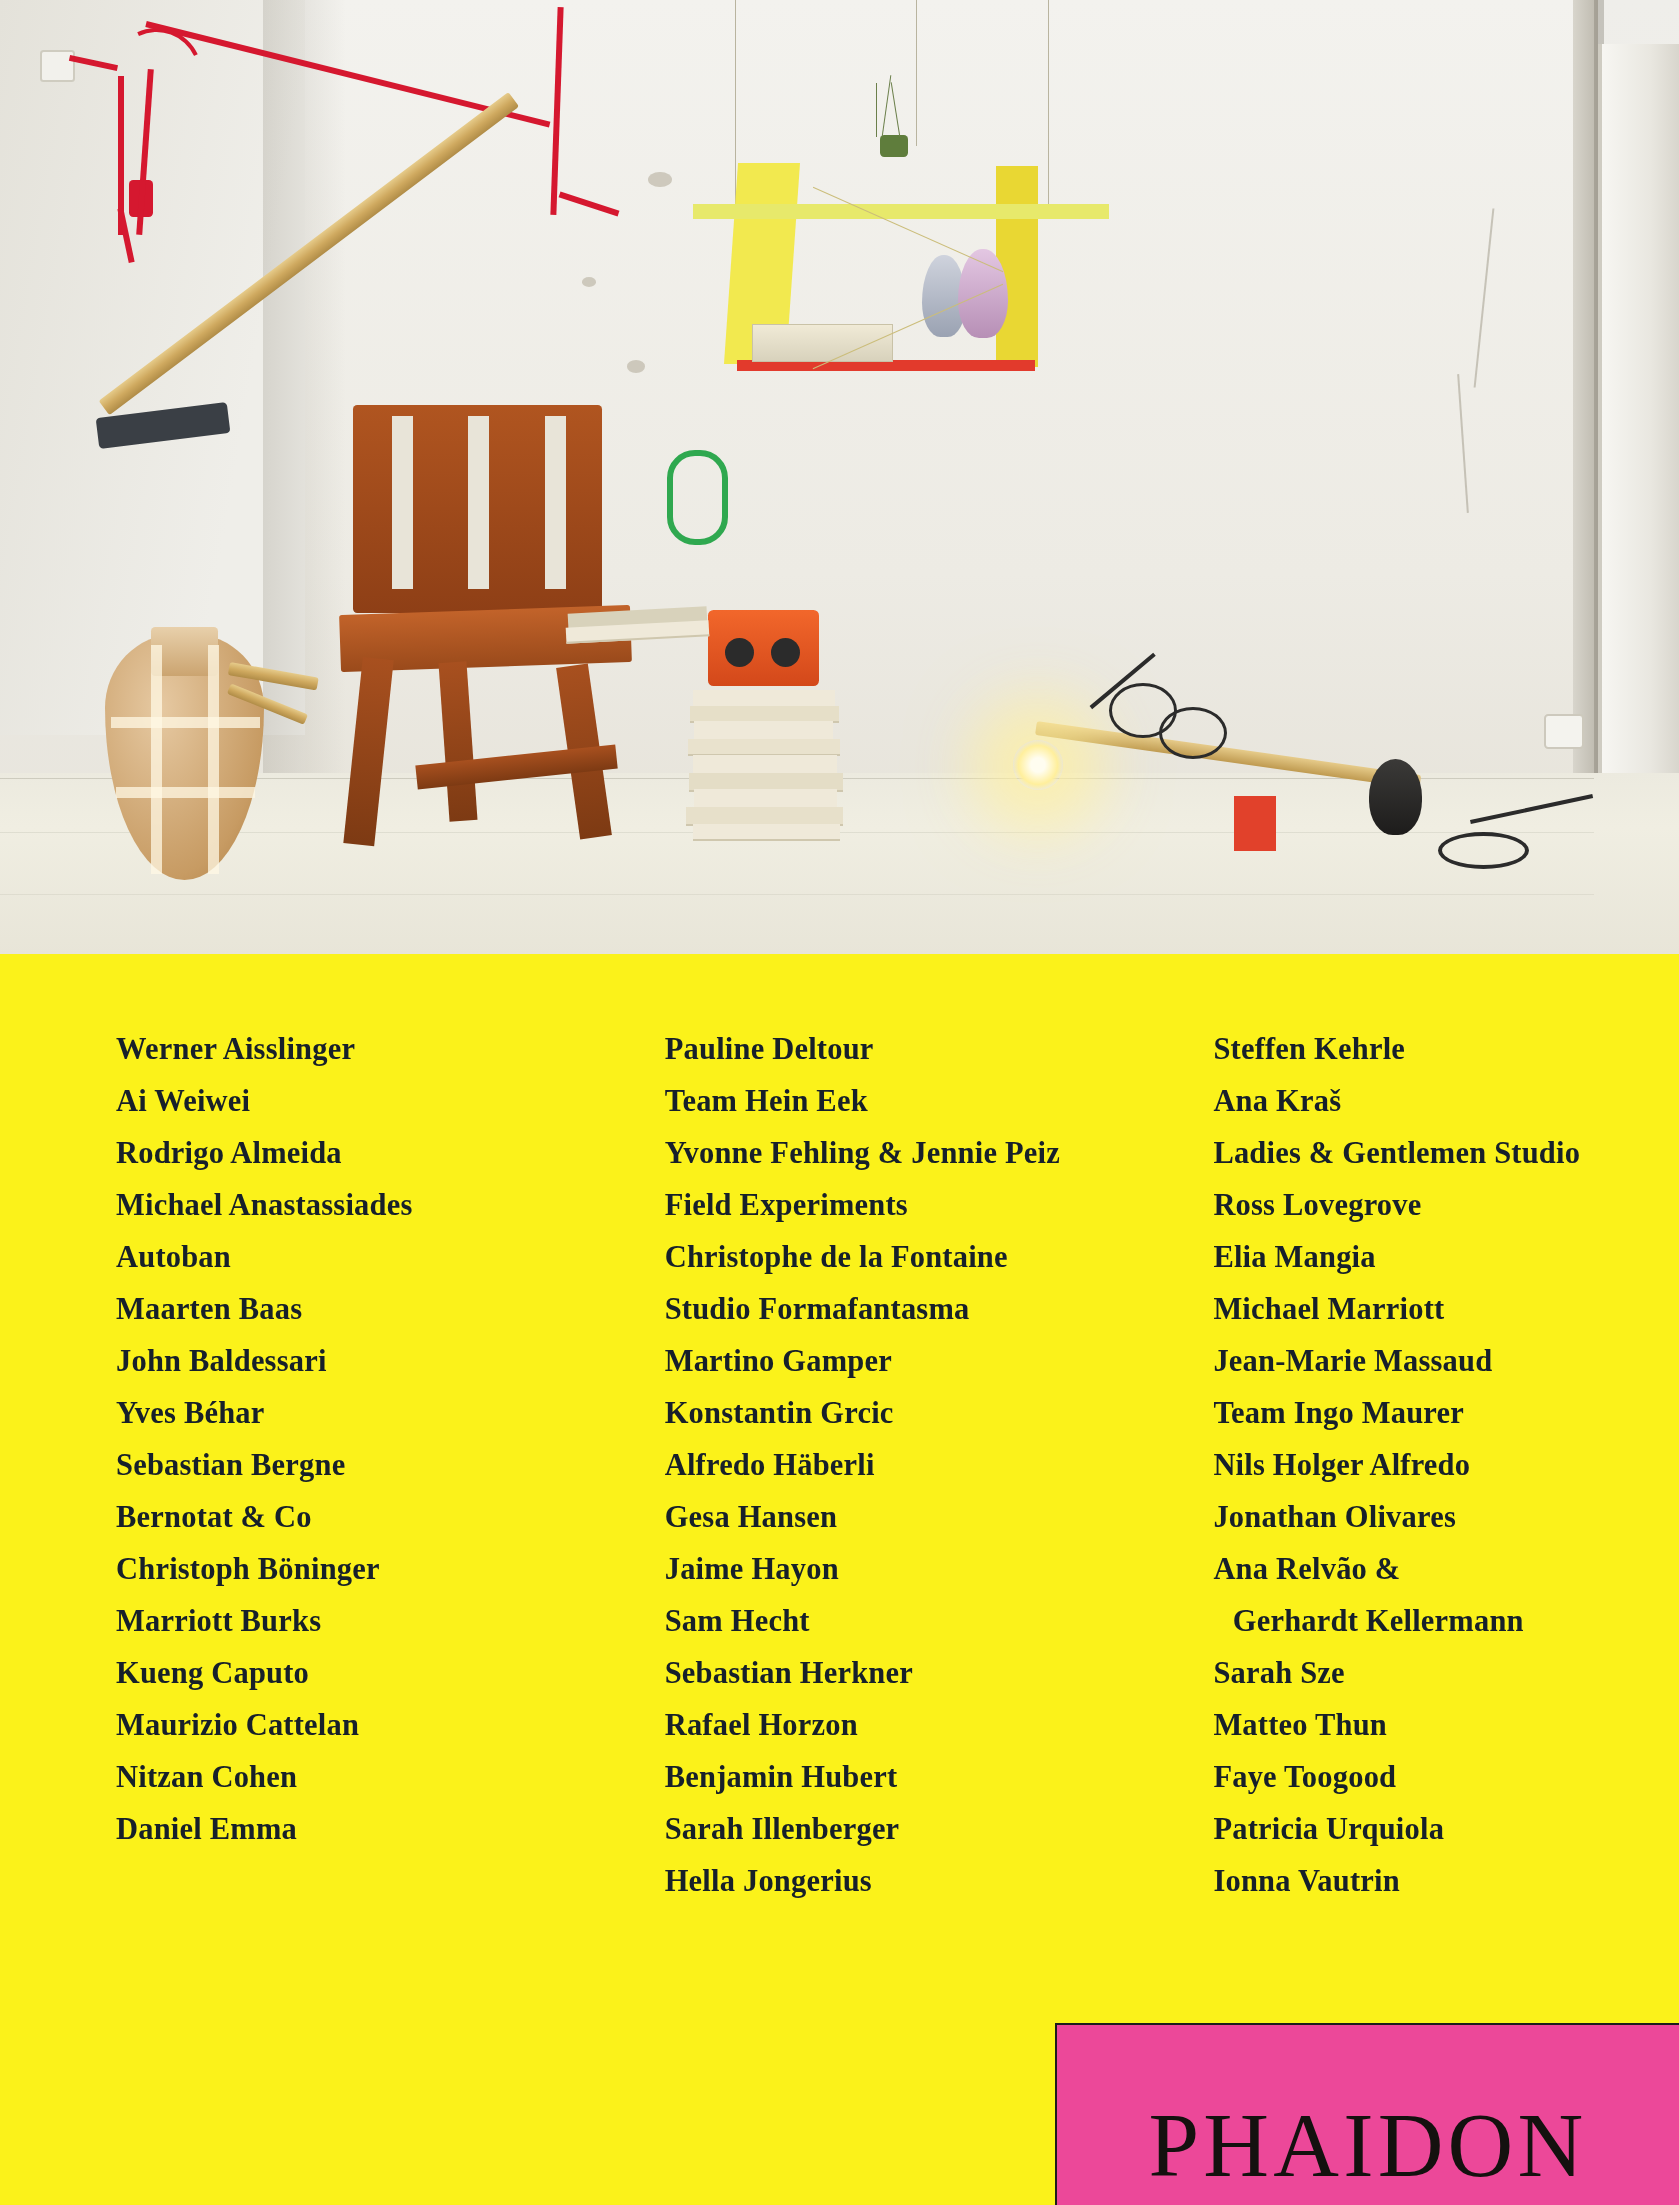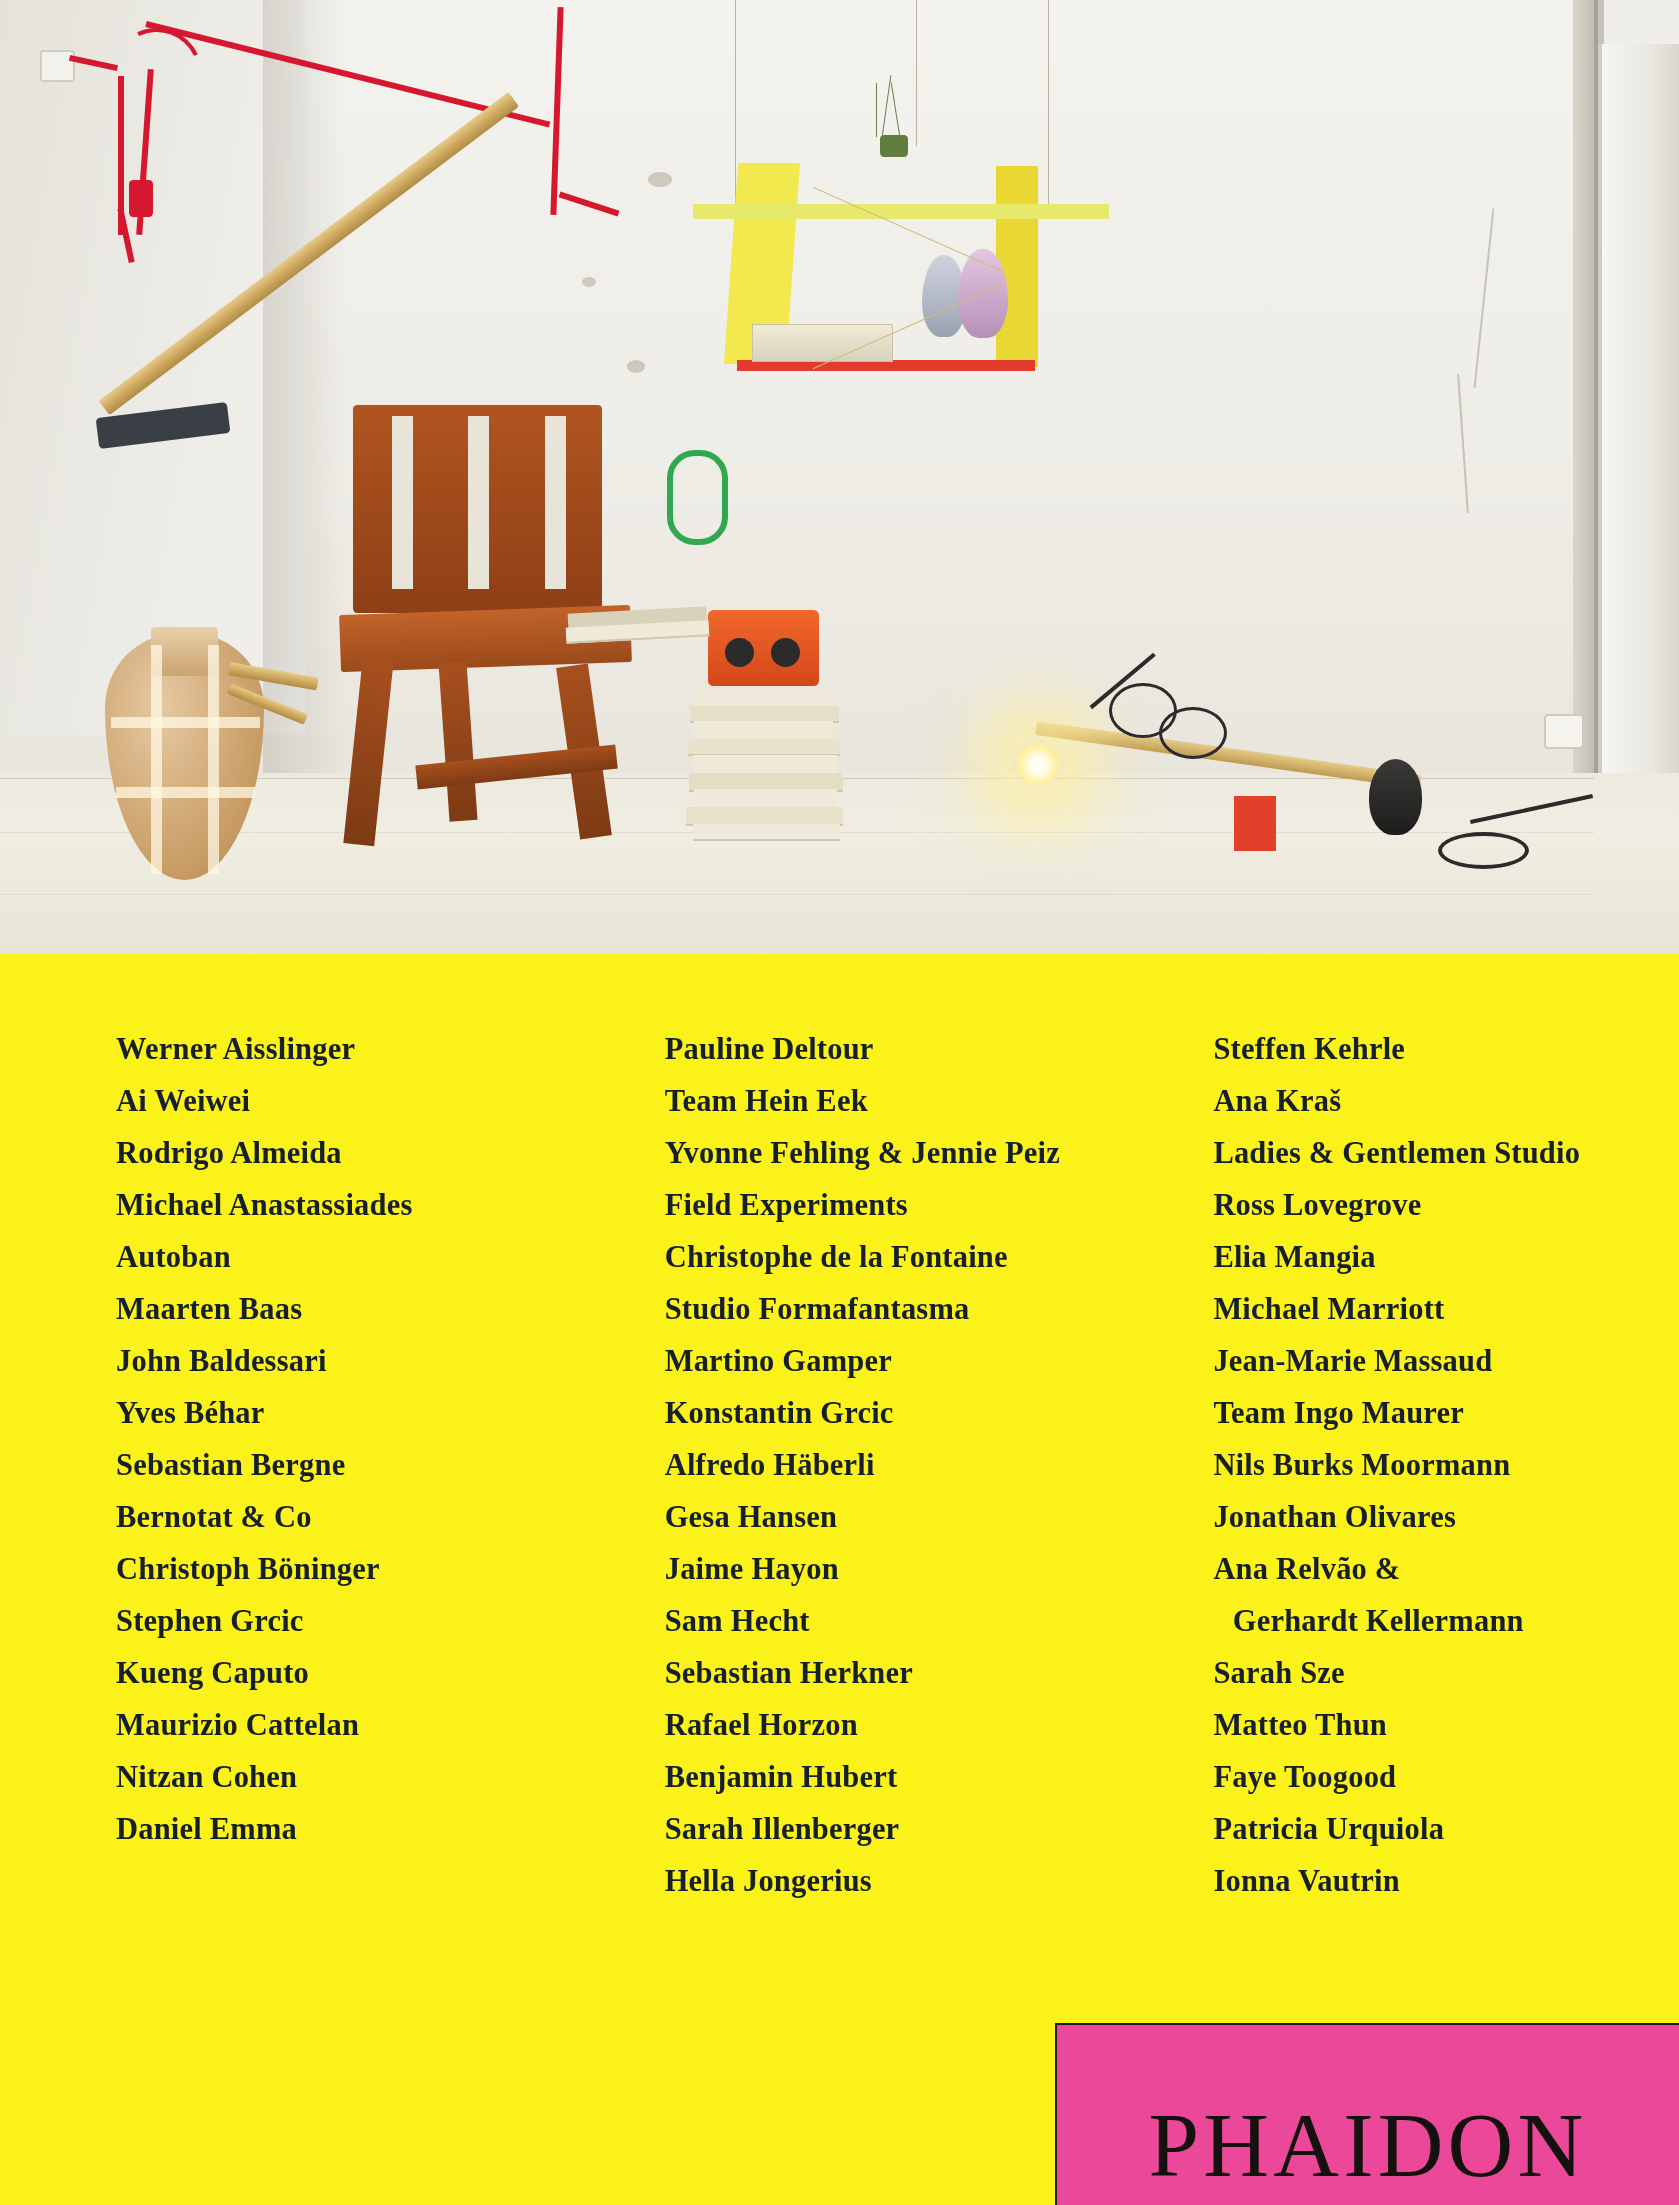--- a/index.html
+++ b/index.html
@@ -376,21 +376,21 @@
       <div class="name">Ai Weiwei</div>
       <div class="name">Rodrigo Almeida</div>
       <div class="name">Michael Anastassiades</div>
       <div class="name">Autoban</div>
       <div class="name">Maarten Baas</div>
       <div class="name">John Baldessari</div>
       <div class="name">Yves Béhar</div>
       <div class="name">Sebastian Bergne</div>
       <div class="name">Bernotat &amp; Co</div>
       <div class="name">Christoph Böninger</div>
-      <div class="name">Stephen Grcic</div>
+      <div class="name">Marriott Burks</div>
       <div class="name">Kueng Caputo</div>
       <div class="name">Maurizio Cattelan</div>
       <div class="name">Nitzan Cohen</div>
       <div class="name">Daniel Emma</div>
     </div>
 
     <div class="col col-2">
       <div class="name">Pauline Deltour</div>
       <div class="name">Team Hein Eek</div>
       <div class="name">Yvonne Fehling &amp; Jennie Peiz</div>
@@ -412,21 +412,21 @@
 
     <div class="col col-3">
       <div class="name">Steffen Kehrle</div>
       <div class="name">Ana Kraš</div>
       <div class="name">Ladies &amp; Gentlemen Studio</div>
       <div class="name">Ross Lovegrove</div>
       <div class="name">Elia Mangia</div>
       <div class="name">Michael Marriott</div>
       <div class="name">Jean-Marie Massaud</div>
       <div class="name">Team Ingo Maurer</div>
-      <div class="name">Nils Burks Moormann</div>
+      <div class="name">Nils Holger Alfredo</div>
       <div class="name">Jonathan Olivares</div>
       <div class="name">Ana Relvão &amp;</div>
       <div class="name indent">Gerhardt Kellermann</div>
       <div class="name">Sarah Sze</div>
       <div class="name">Matteo Thun</div>
       <div class="name">Faye Toogood</div>
       <div class="name">Patricia Urquiola</div>
       <div class="name">Ionna Vautrin</div>
     </div>
 

